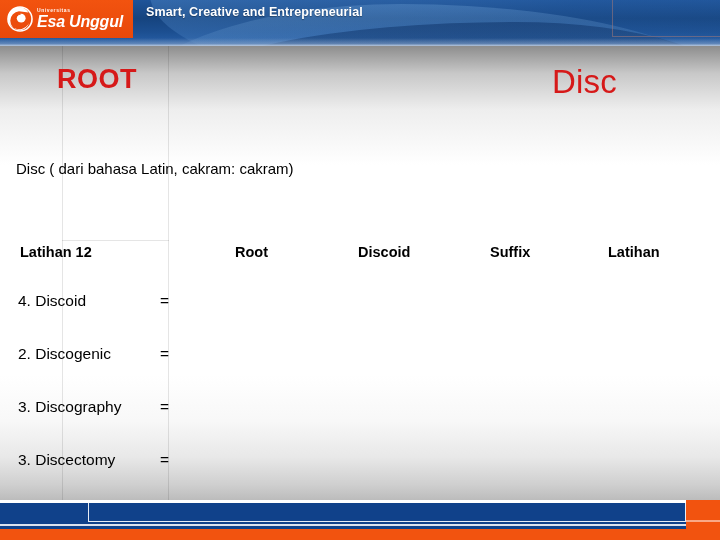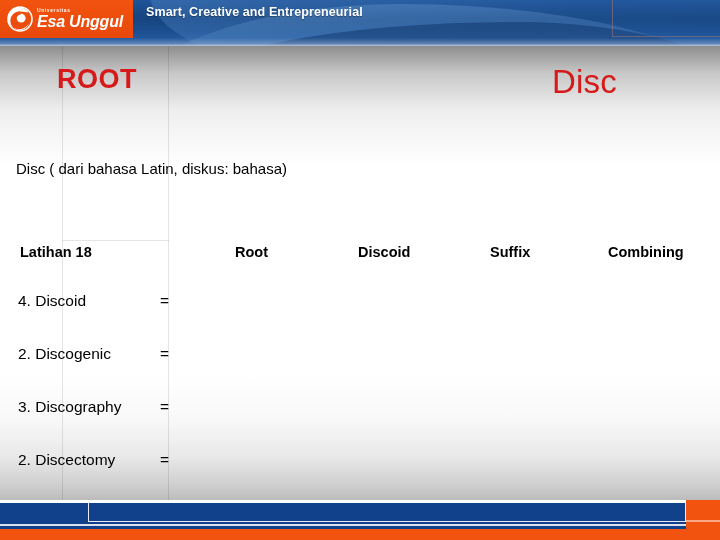--- a/index.html
+++ b/index.html
@@ -312,47 +312,47 @@
 
   <div class="content">
 
     <div class="vline vline-1"></div>
     <div class="vline vline-2"></div>
     <div class="hline" style="top:194px;"></div>
 
     <div class="title-root">ROOT</div>
     <div class="title-disc">Disc</div>
 
-    <div class="para para-1">Disc ( dari bahasa Latin, diskus: bahasa)</div>
+    <div class="para para-1">Disc ( dari bahasa Latin, cakram: cakram)</div>
 
     <div class="thead">
-      <div class="th th-latihan">Latihan 18</div>
+      <div class="th th-latihan">Latihan 12</div>
       <div class="th th-root">Root</div>
       <div class="th th-preffix">Discoid</div>
       <div class="th th-suffix">Suffix</div>
-      <div class="th th-definisi">Combining</div>
+      <div class="th th-definisi">Latihan</div>
     </div>
 
     <div class="row" style="top:246px;">
       <div class="row-label">4. Discoid</div>
       <div class="row-eq" style="left:160px;">=</div>
     </div>
 
     <div class="row" style="top:299px;">
       <div class="row-label">2. Discogenic</div>
       <div class="row-eq" style="left:160px;">=</div>
     </div>
 
     <div class="row" style="top:352px;">
       <div class="row-label">3. Discography</div>
       <div class="row-eq" style="left:160px;">=</div>
     </div>
 
     <div class="row" style="top:405px;">
-      <div class="row-label">2. Discectomy</div>
+      <div class="row-label">3. Discectomy</div>
       <div class="row-eq" style="left:160px;">=</div>
     </div>
 
   </div>
 
   <div>
     <div class="footer-top-white"></div>
     <div class="footer-blue"></div>
     <div class="footer-blue-gap"></div>
     <div class="footer-outline"></div>

